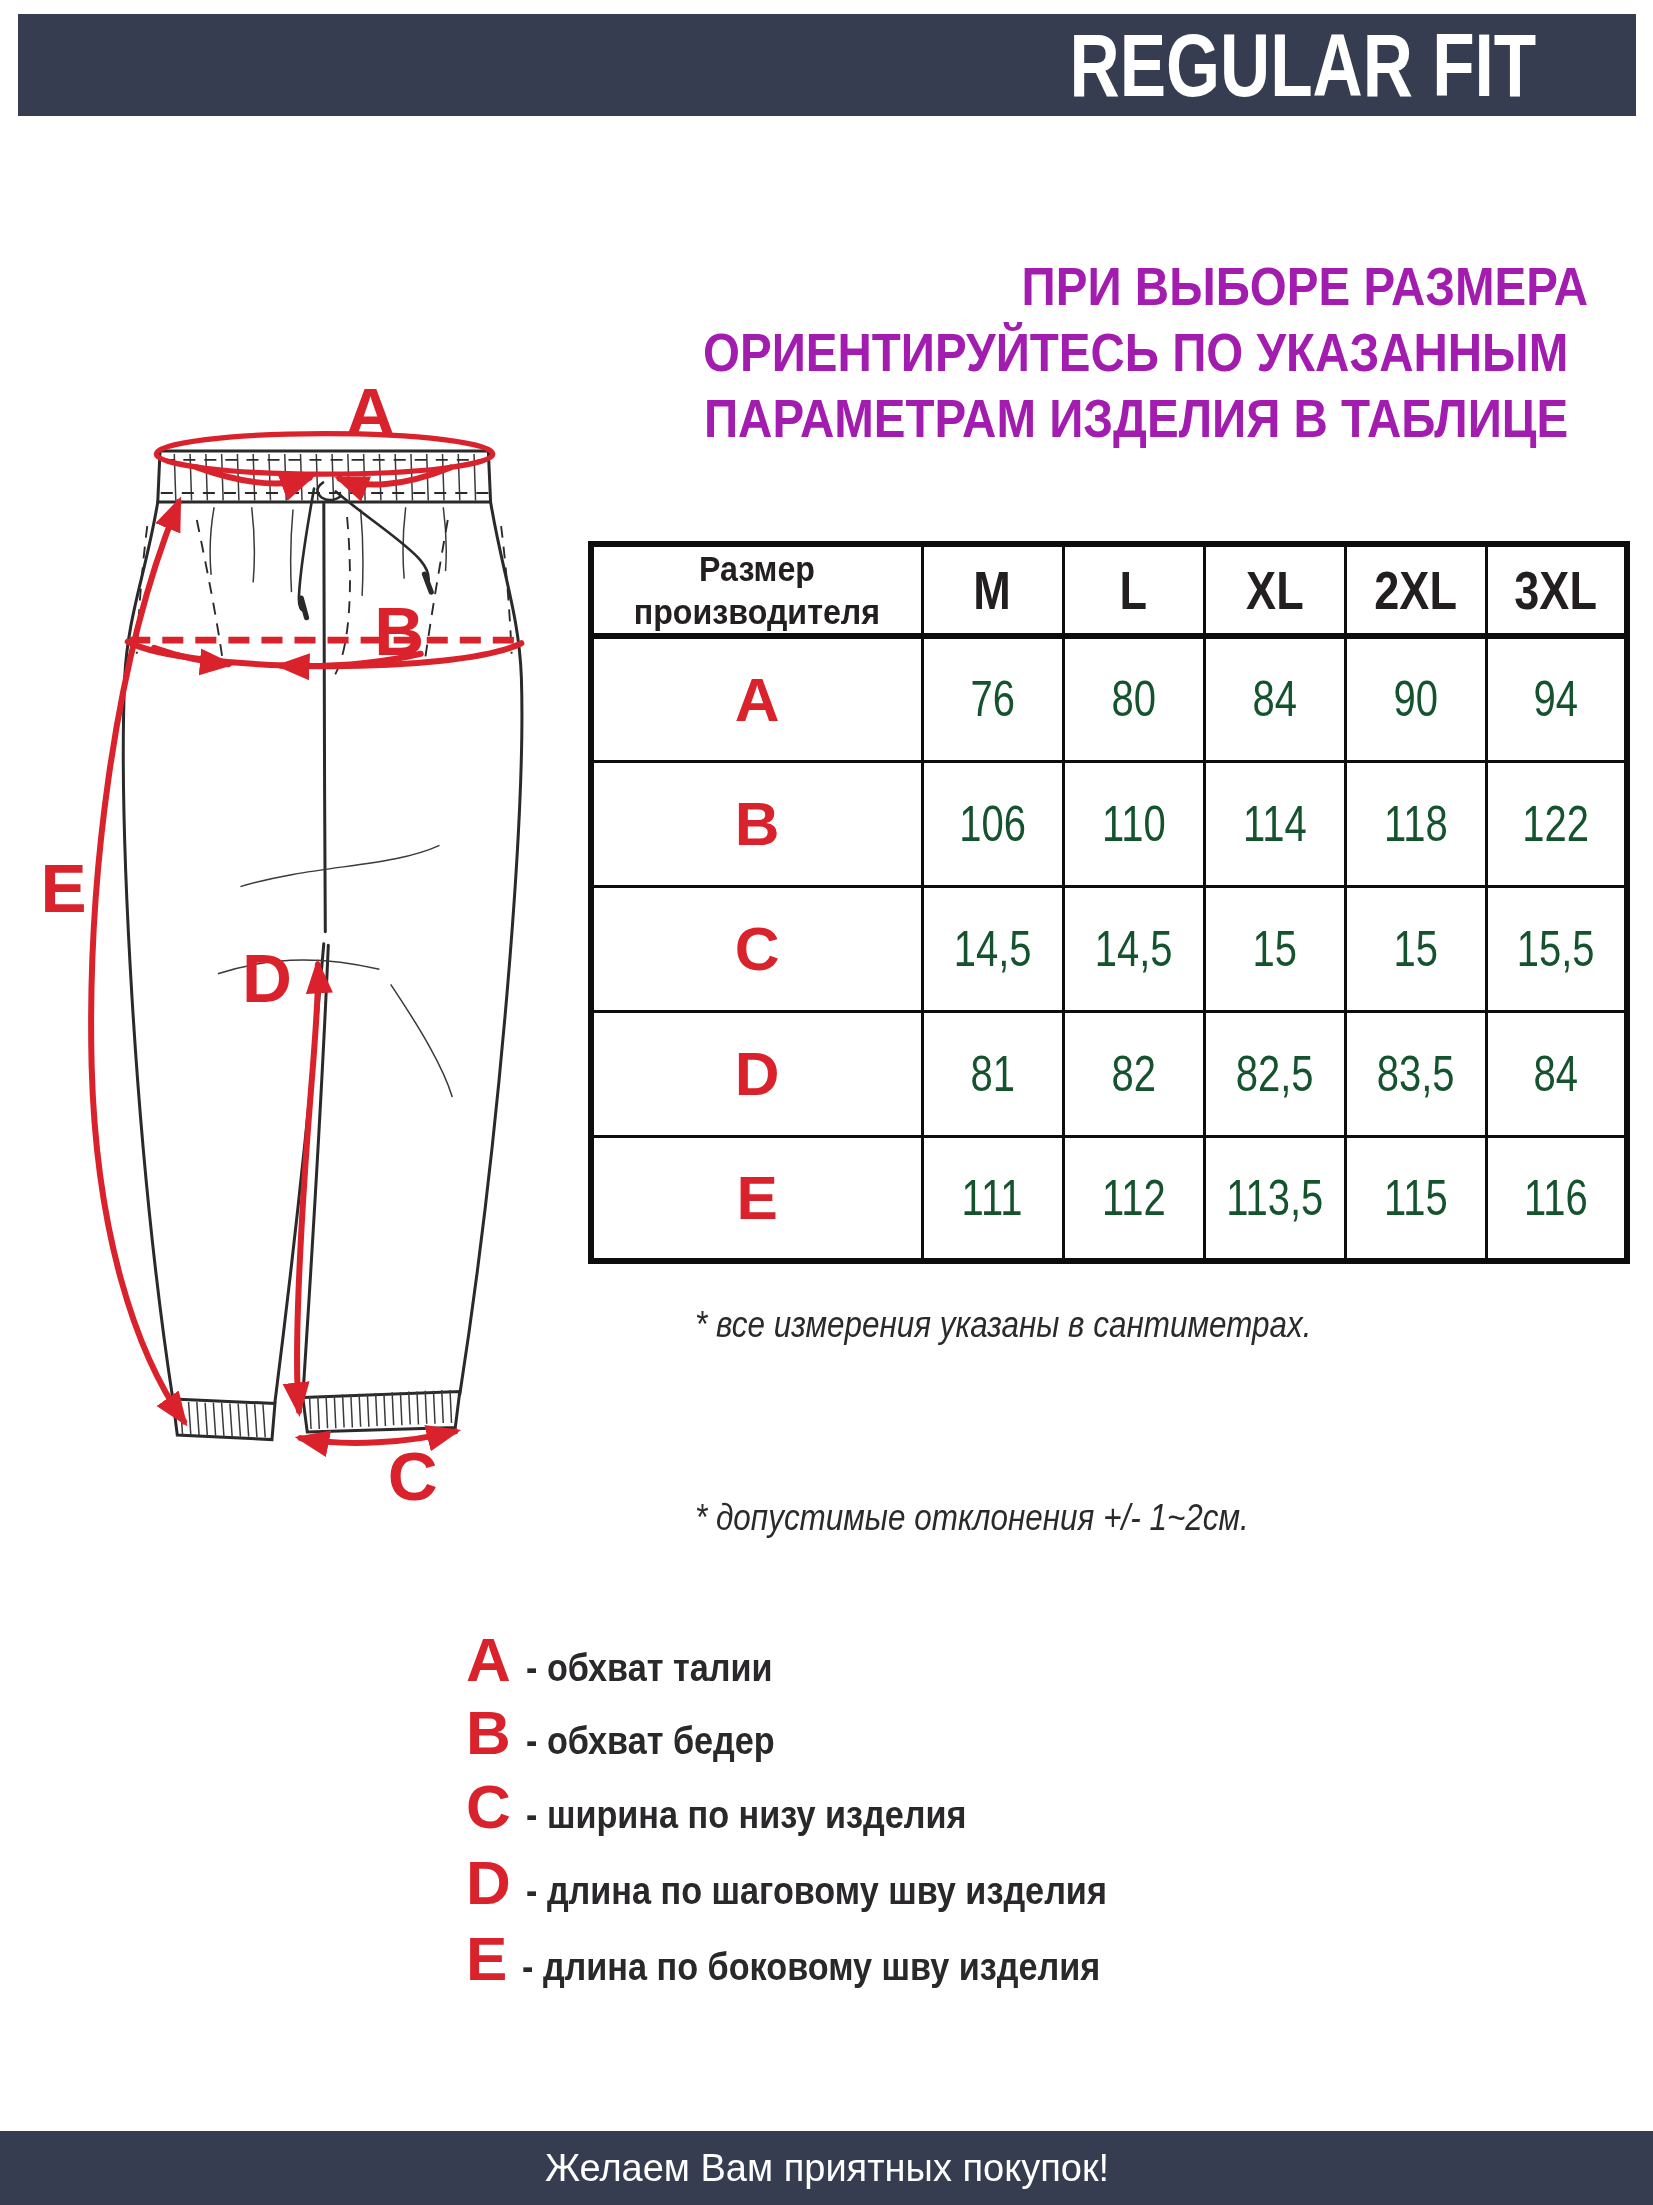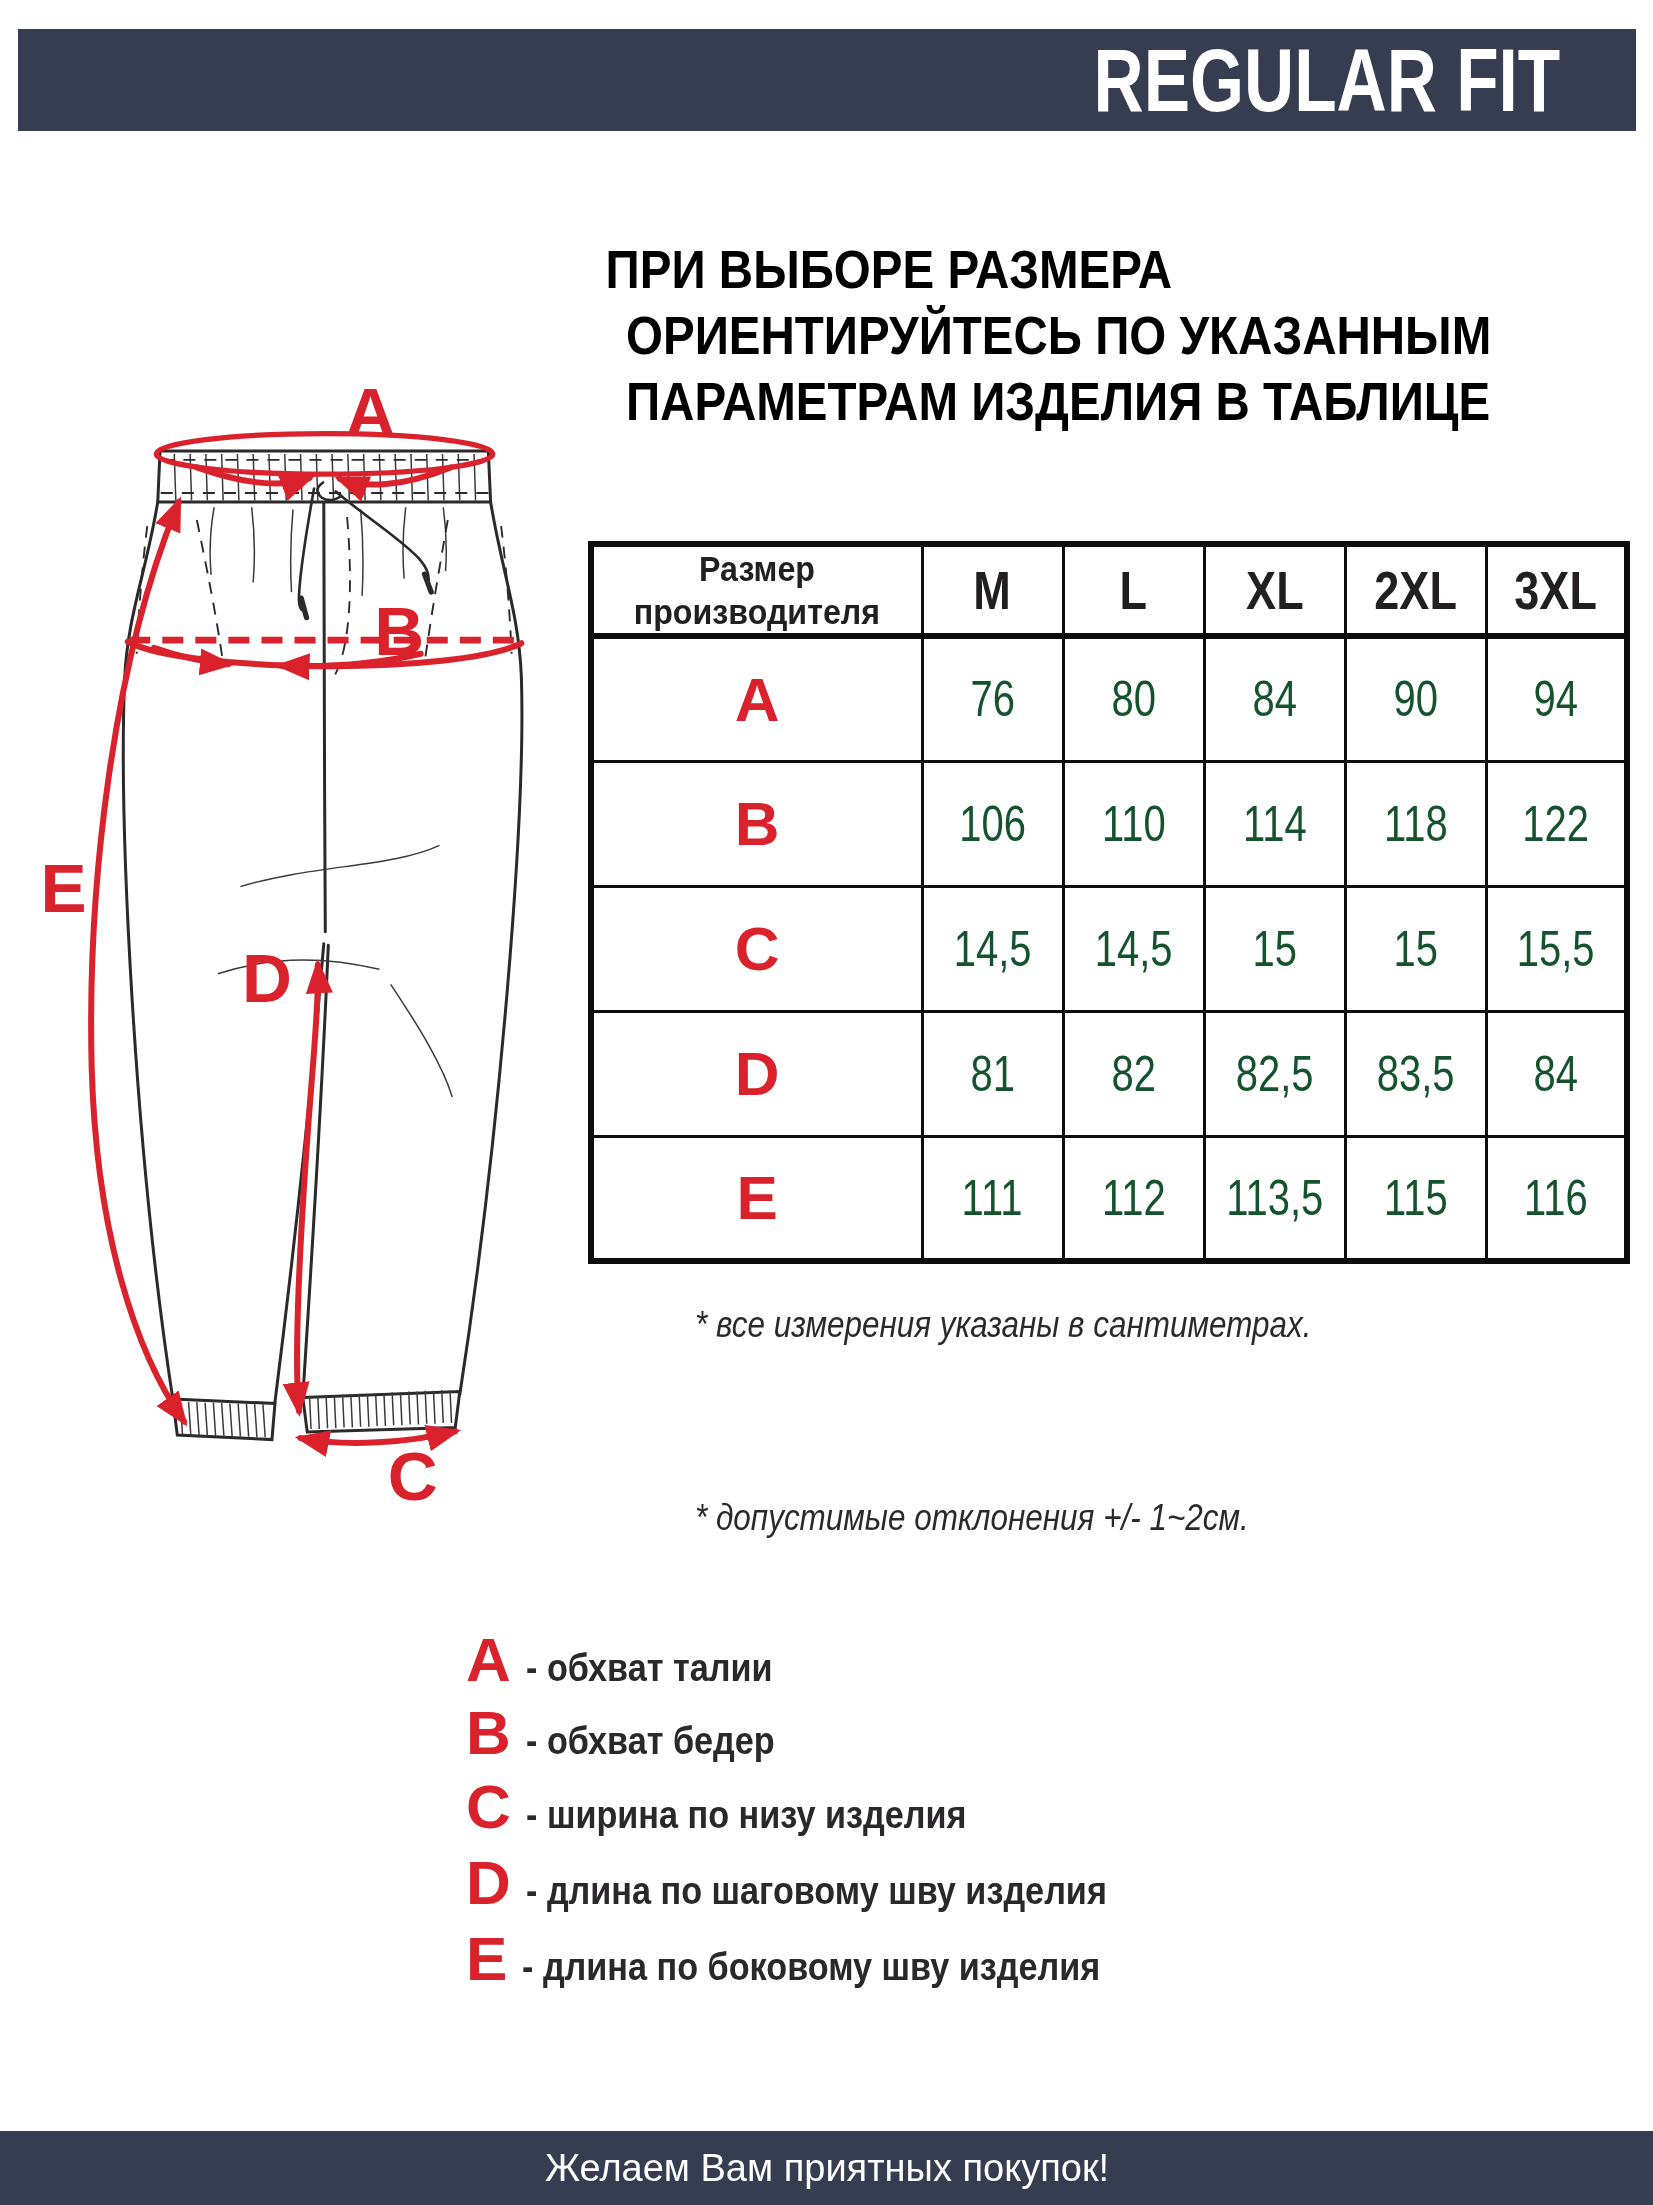--- a/index.html
+++ b/index.html
@@ -1,28 +1,28 @@
 <!DOCTYPE html>
 <html style="font-size:12px"><head>
 <meta charset="utf-8">
 <style>
   html,body{margin:0;padding:0;background:#ffffff;}
   body{width:1654px;height:2205px;position:relative;overflow:hidden;
        font-family:"Liberation Sans",sans-serif;color:#231f20;}
 
   
-  .topbar{position:absolute;left:18px;right:18px;top:29px;height:102px;
+  .topbar{position:absolute;left:18px;right:18px;top:14px;height:102px;
           background:#373d50;display:flex;align-items:center;justify-content:flex-end;
-          padding-right:76px;box-sizing:border-box;}
+          padding-right:100px;box-sizing:border-box;}
   .brand{color:#ffffff;font-weight:bold;font-size:89px;line-height:102px;
          transform:scaleX(.78);transform-origin:right center;white-space:nowrap;}
 
   
-  .intro{position:absolute;left:567px;top:236px;width:1060px;text-align:left;
-         font-weight:bold;font-size:54px;line-height:66px;color:#000000;}
+  .intro{position:absolute;left:567px;top:253px;width:1060px;text-align:right;
+         font-weight:bold;font-size:54px;line-height:66px;color:#a21caf;}
   .intro .ln{display:inline-block;transform:scaleX(.88);white-space:nowrap;}
 
   
   table.size{position:absolute;left:588px;top:541px;width:1034px;
              border-collapse:collapse;table-layout:fixed;background:#fff;
              border:6px solid #0d0d0d;}
   table.size td{border:3px solid #0d0d0d;border-top-width:3.8px;border-bottom-width:3.8px;
                 text-align:center;vertical-align:middle;padding:0;}
   table.size tr.hdr td{border-bottom-width:6px;}
   table.size tr.rus td{border-bottom-width:4.5px;}

